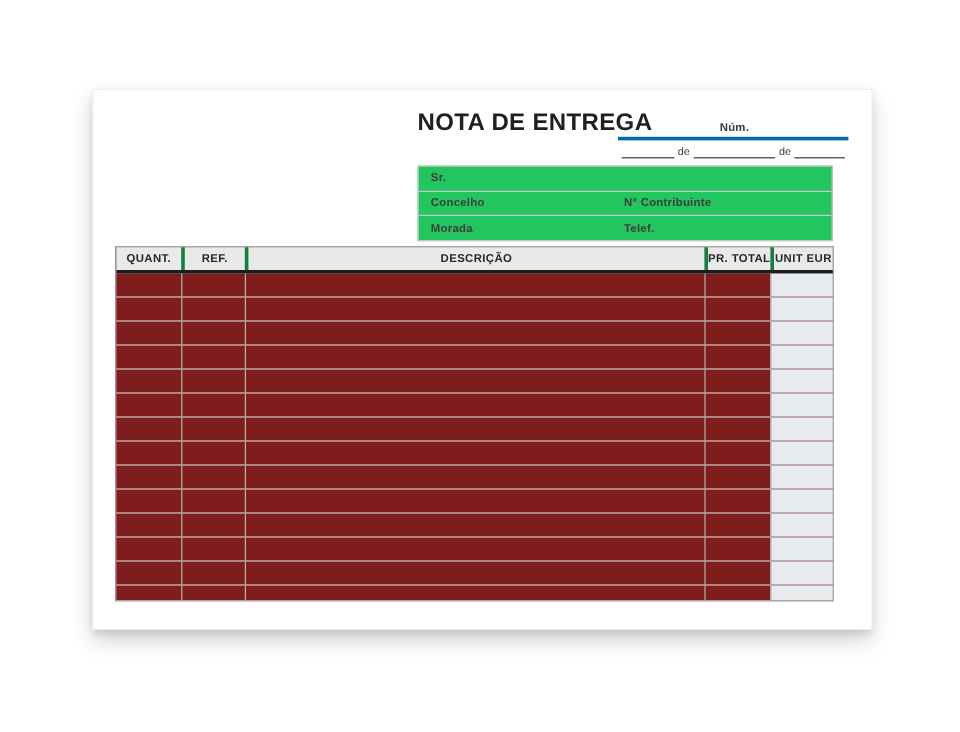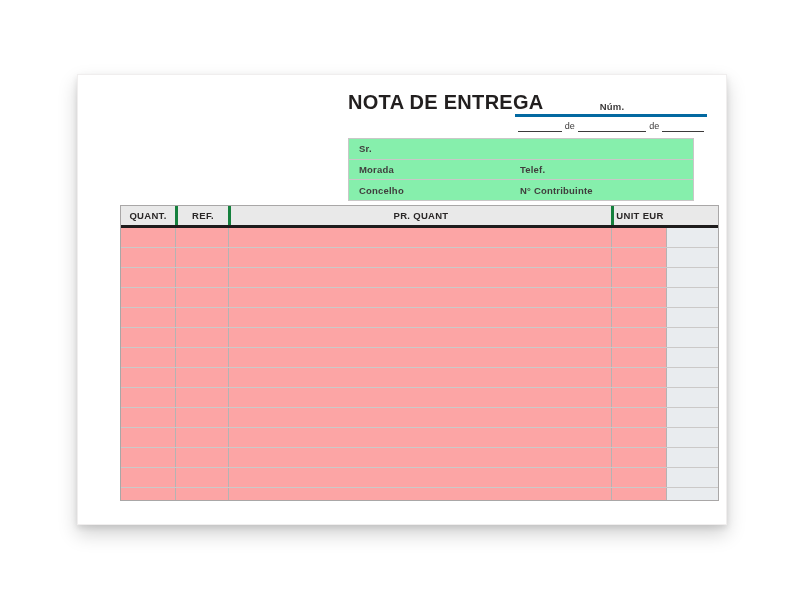--- a/index.html
+++ b/index.html
@@ -37,35 +37,35 @@
   .seg-2 { flex:72 1 0; }
   .seg-3 { flex:44 1 0; }
   .date-word {
     font-size:9px; font-weight:400; color:#3c3a3a; padding:0 3px 1px 3px;
   }
 
   
   .info-box {
     position:absolute; left:270px; top:63px; width:346px; height:63px;
     border:1px solid #c9c7c7; display:flex; flex-direction:column;
-    background:#86efac;
+    background:#22c55e;
   }
   .info-row { flex:1 1 0; position:relative; display:flex; align-items:center; }
   .info-row + .info-row { border-top:1px solid #c9c7c7; }
   .info-label {
     font-size:9.5px; font-weight:700; color:#403d3d; letter-spacing:.2px;
     padding-left:10px;
   }
   .info-label.second { position:absolute; left:171px; padding-left:0; }
 
   
   .items-table {
-    position:absolute; left:42px; top:130px; width:599px; height:296px;
+    position:absolute; left:18px; top:130px; width:599px; height:296px;
     border:1px solid #a9a7a7; display:flex; flex-direction:column;
-    background:#fca5a5;
+    background:#7f1d1d;
   }
   .cols { display:grid; grid-template-columns:54px 53px 1fr 55px 52px; }
   .thead {
     flex:0 0 22px; background:#e9e9e9; border-bottom:3px solid #1e1c1c;
   }
   .th {
     display:flex; align-items:center; justify-content:center;
     font-size:9.5px; font-weight:700; letter-spacing:.3px; color:#2a2727;
     white-space:nowrap; overflow:hidden;
   }
@@ -96,34 +96,35 @@
       <span class="seg seg-2"></span>
       <span class="date-word">de</span>
       <span class="seg seg-3"></span>
     </div>
 
     <div class="info-box">
       <div class="info-row">
         <span class="info-label">Sr.</span>
       </div>
       <div class="info-row">
+        <span class="info-label">Concelho</span>
+        <span class="info-label second">N° Contribuinte</span>
+      </div>
+      <div class="info-row">
         <span class="info-label">Morada</span>
         <span class="info-label second">Telef.</span>
-      </div>
-      <div class="info-row">
-        <span class="info-label">Concelho</span>
-        <span class="info-label second">N° Contribuinte</span>
       </div>
     </div>
 
     <div class="items-table">
       <div class="thead cols">
         <div class="th">QUANT.</div>
         <div class="th">REF.</div>
-        <div class="th">PR. QUANT</div>
+        <div class="th">DESCRIÇÃO</div>
+        <div class="th">PR. TOTAL</div>
         <div class="th">UNIT EUR</div>
       </div>
       <div class="tbody" id="table-body">
           <div class="body-row cols">
             <div class="td"></div>
             <div class="td"></div>
             <div class="td"></div>
             <div class="td"></div>
             <div class="td total-col"></div>
           </div>

